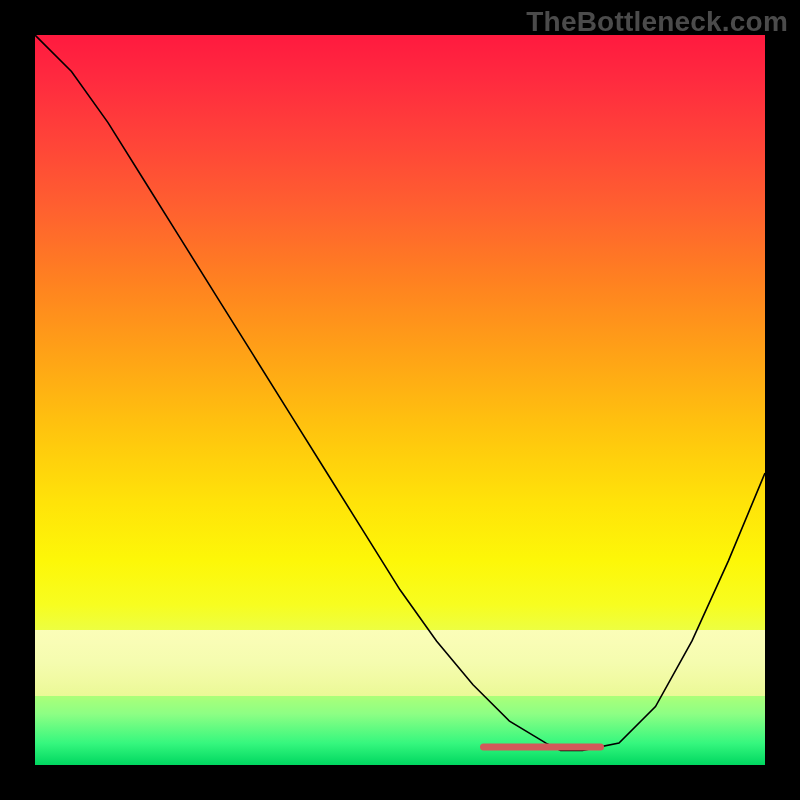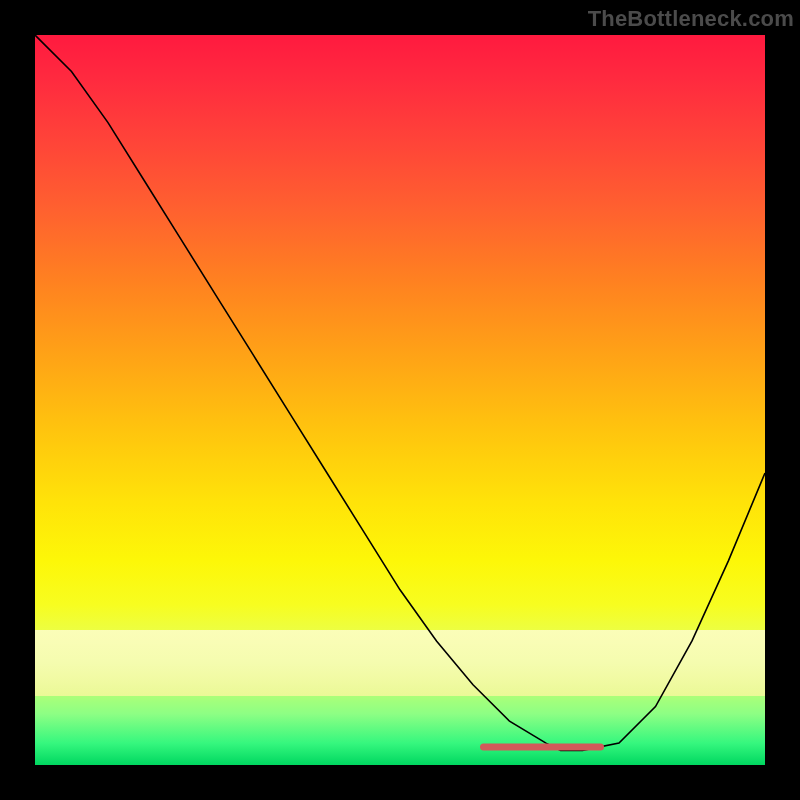--- a/index.html
+++ b/index.html
@@ -24,21 +24,21 @@
       #00d760 100%);
   }
   
   .cream-band{position:absolute;left:0;right:0;top:81.5%;height:9%;
     background:linear-gradient(to bottom,#fffde0 0%,#fffbc8 50%,#fff7a0 100%);
     opacity:0.75}
   svg.curve{position:absolute;inset:0;width:100%;height:100%}
   .curve path{fill:none;stroke:#000;stroke-width:1.6}
   .highlight{position:absolute;border-radius:999px;background:#d25a5a;
     height:7px;transform:translateY(-50%)}
-  .watermark{position:absolute;right:6px;top:6px;color:#4b4b4b;font-size:22px;
+  .watermark{position:absolute;right:12px;top:6px;color:#4b4b4b;font-size:28px;
     font-weight:600;letter-spacing:.2px}
 </style>
 </head>
 <body>
 
 <div class="frame">
   <div class="watermark">TheBottleneck.com</div>
   <div class="plot">
     <div class="gradient"></div>
     <div class="cream-band"></div>

